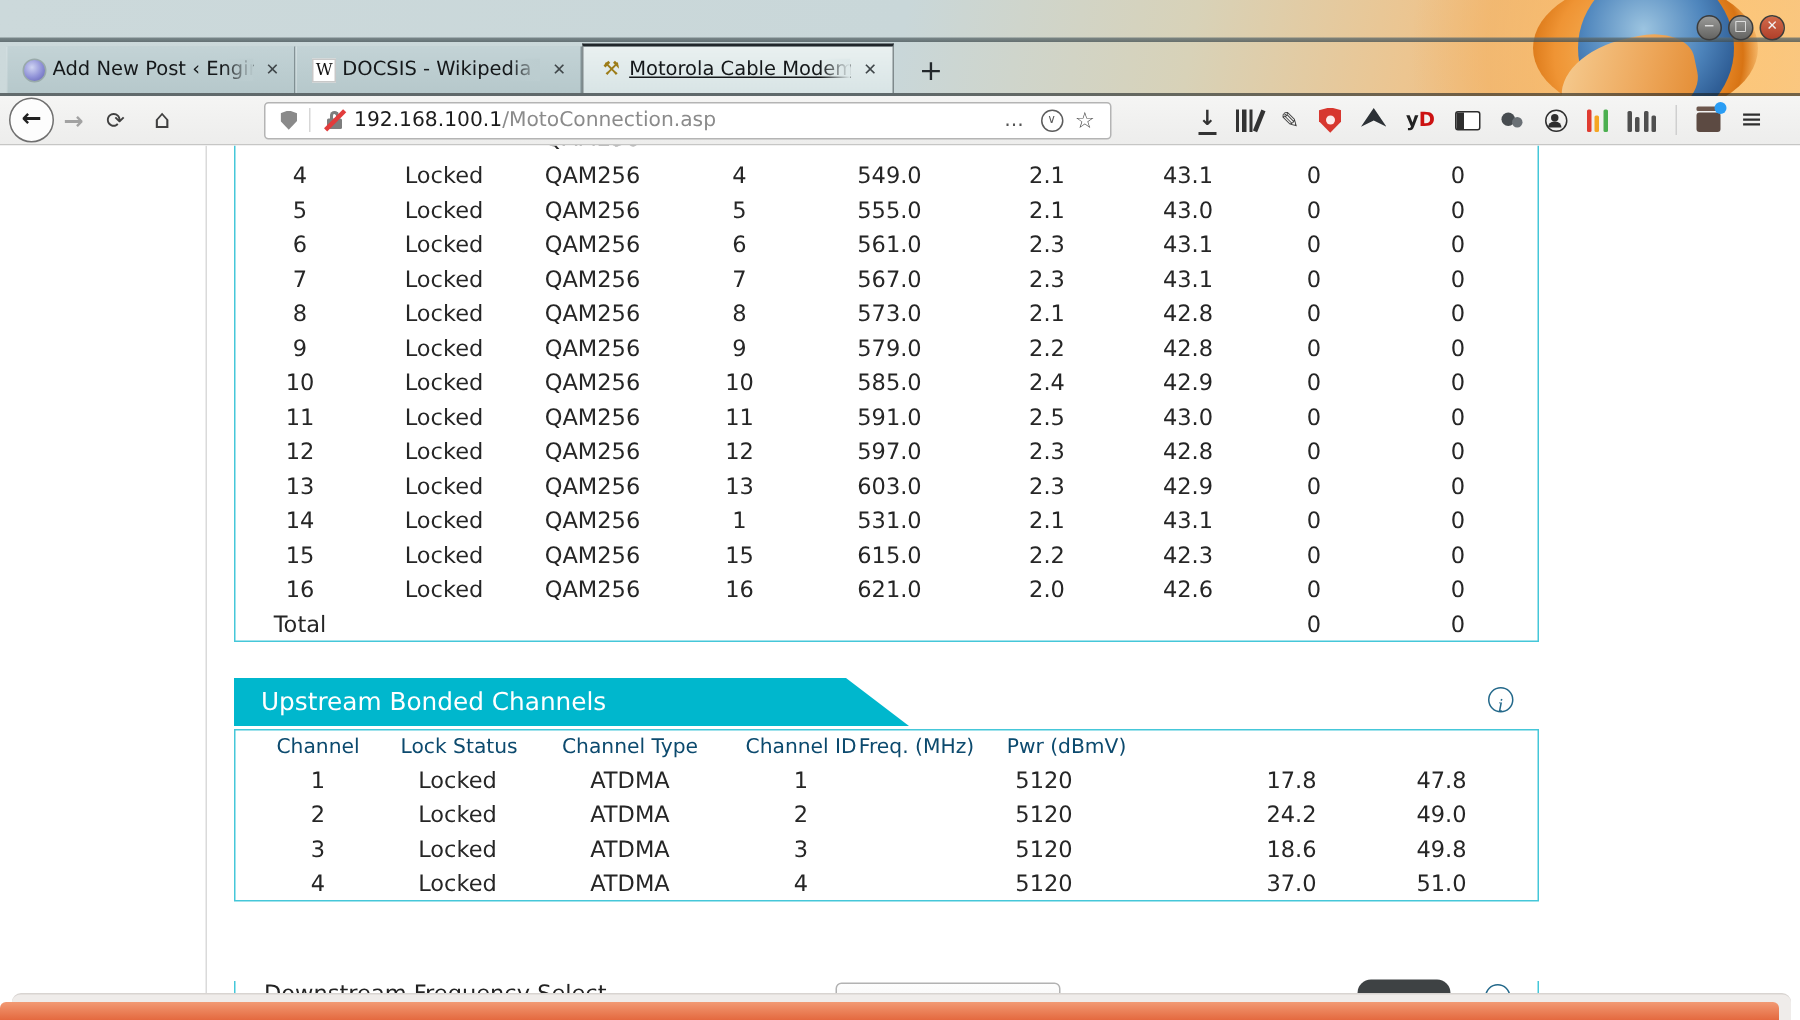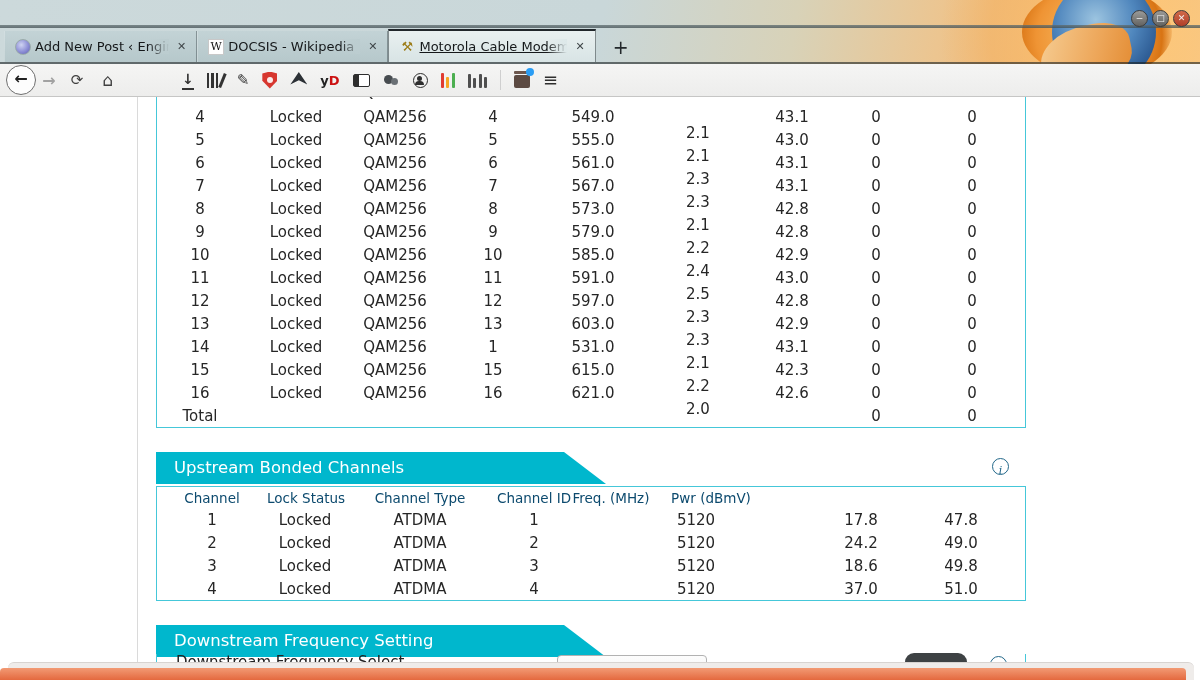--- a/index.html
+++ b/index.html
@@ -116,21 +116,21 @@
   .hamburger{font-size:18px;color:#2e2e2e;line-height:16px;}
 
   
   .content{position:absolute;left:0;top:97px;width:1200px;height:583px;background:#fff;overflow:hidden;
     color:#262626;}
   .vline{position:absolute;left:137px;top:0;width:1px;height:567px;background:#dadada;}
 
   .trow{display:flex;height:23px;line-height:23px;font-size:15px;}
   .trow span{display:block;text-align:center;white-space:nowrap;}
   .c0{width:86px;} .c1{width:106px;} .c2{width:92px;} .c3{width:104px;} .c4{width:96px;}
-  .c5{width:114px;margin-top:16px;} .c6{width:74px;} .c7{width:94px;} .c8{width:98px;}
+  .c5{width:114px;} .c6{width:74px;} .c7{width:94px;} .c8{width:98px;}
   .u0{width:110px;} .u1{width:76px;} .u2{width:154px;} .u3{width:74px;} .u4{width:250px;}
   .u5{width:80px;} .u6{width:120px;}
 
   .ds-box{position:absolute;left:156px;top:0;width:870px;height:331px;box-sizing:border-box;
     border-left:1.5px solid #45c7d9;border-right:1.5px solid #45c7d9;border-bottom:1.5px solid #45c7d9;}
   .frag{position:absolute;left:206px;top:0;height:5px;width:70px;overflow:hidden;}
   .frag span{display:block;margin-top:-14px;font-size:15px;}
   .ds-rows{padding-top:9px;}
 
   .banner{position:absolute;width:450px;height:32px;background:#00b7cd;
@@ -209,20 +209,35 @@
     </div>
     <div class="chrome-bottom-line"></div>
   </header>
 
   <div class="toolbar">
     <span class="nav-btn back">←</span>
     <span class="nav-btn fwd">→</span>
     <span class="nav-btn reload">⟳</span>
     <span class="nav-btn home">⌂</span>
 
+    <div class="urlbar">
+      <span class="shield-ic"></span>
+      <span class="url-sep"></span>
+      <span class="lock-wrap">
+        <span class="lock-shackle"></span>
+          <span class="lock-body"></span>
+          <span class="lock-slash"></span>
+      </span>
+      <span class="url-host">192.168.100.1</span>
+      <span class="url-path">/MotoConnection.asp</span>
+      <span class="grow"></span>
+      <span class="dots">…</span>
+      <span class="pocket">∨</span>
+      <span class="star">☆</span>
+    </div>
 
     <div class="ext-icons">
       <span class="xi dl">↓</span>
       <span class="xi lib">
           <i></i>
           <i></i>
           <i></i>
           <i class="sl"></i>
         </span>
       <span class="xi quill">✎</span>
@@ -494,23 +509,20 @@
             <span class="u1">Locked</span>
             <span class="u2">ATDMA</span>
             <span class="u3">4</span>
             <span class="u4">5120</span>
             <span class="u5">37.0</span>
             <span class="u6">51.0</span>
           </div>
         </div>
     </section>
 
-    <div class="banner fs-banner">
-      <span>Downstream Frequency Setting</span>
-    </div>
     <div class="fs-borders"></div>
     <span class="fs-label">Downstream Frequency Select</span>
     <input class="fs-input" style="">
     <span class="fs-button"></span>
     <span class="info fs-info"><i>i</i></span>
 
     <div class="gray-strip"></div>
     <div class="orange-bar"></div>
   </main>
 </div>

